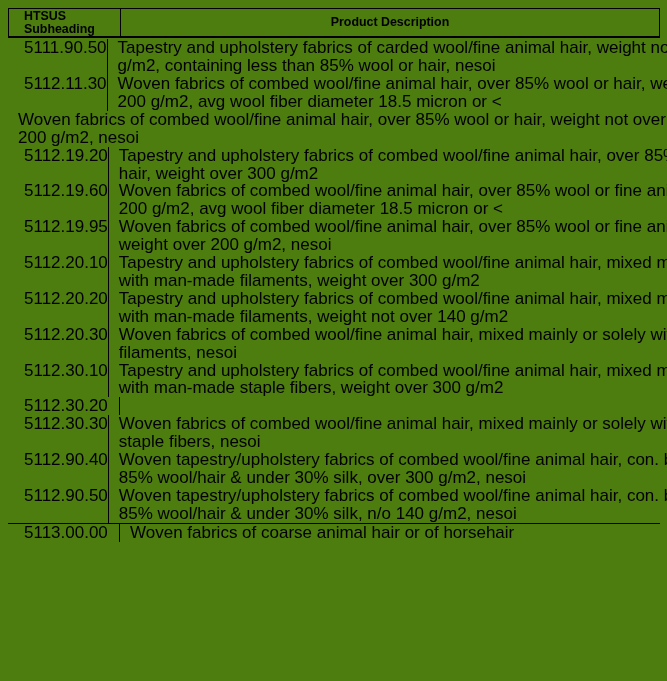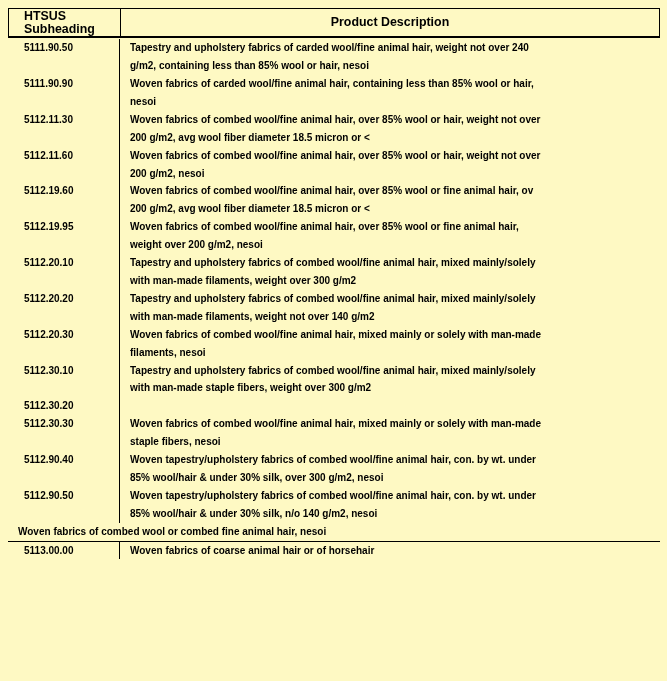--- a/index.html
+++ b/index.html
@@ -1,21 +1,21 @@
 <!DOCTYPE html>
 <html><head>
 <meta charset="utf-8">
 <style>
   * { box-sizing: border-box; margin: 0; padding: 0; }
   html, body { background: #ffffff; }
   .page {
     position: relative;
     width: 667px;
     height: 681px;
-    background: #fef9c3;
+    background: #4d7c0f;
     color: #000000;
     font-family: "Liberation Sans", sans-serif;
     overflow: hidden;
   }
   .table {
     position: absolute;
     left: 8px;
     top: 8px;
     width: 652px;
   }
@@ -40,23 +40,22 @@
     display: flex;
     align-items: center;
     justify-content: center;
     text-align: center;
     line-height: 12.6px;
   }
   .tbody { padding-top: 1px; }
   .tr { display: flex; }
   .tr.sep { border-top: 1.4px solid #000; }
   .td {
-    font-size: 10px;
+    font-size: 17px;
     line-height: 17.9px;
-    font-weight: bold;
   }
   .td.col-code {
     width: 112px;
     padding-left: 16px;
     border-right: 1.4px solid #000;
   }
   .td.col-desc {
     flex: 1;
     padding-left: 10px;
     padding-right: 2px;
@@ -73,33 +72,32 @@
 Subheading</div>
       <div class="th col-desc">Product Description</div>
     </div>
     <div class="tbody" id="tbody">
         <div class="tr">
           <div class="td col-code">5111.90.50</div>
           <div class="td col-desc">Tapestry and upholstery fabrics of carded wool/fine animal hair, weight not over 240
 g/m2, containing less than 85% wool or hair, nesoi</div>
         </div>
         <div class="tr">
-          <div class="td col-code">5111.90.90</div>
-          <div class="td col-desc">Woven fabrics of carded wool/fine animal hair, containing less than 85% wool or hair,
-nesoi</div>
-        </div>
-        <div class="tr">
           <div class="td col-code">5112.11.30</div>
           <div class="td col-desc">Woven fabrics of combed wool/fine animal hair, over 85% wool or hair, weight not over
 200 g/m2, avg wool fiber diameter 18.5 micron or &lt;</div>
         </div>
         <div class="tr">
-          <div class="td col-code">5112.11.60</div>
           <div class="td col-desc">Woven fabrics of combed wool/fine animal hair, over 85% wool or hair, weight not over
 200 g/m2, nesoi</div>
+        </div>
+        <div class="tr">
+          <div class="td col-code">5112.19.20</div>
+          <div class="td col-desc">Tapestry and upholstery fabrics of combed wool/fine animal hair, over 85% wool or
+hair, weight over 300 g/m2</div>
         </div>
         <div class="tr">
           <div class="td col-code">5112.19.60</div>
           <div class="td col-desc">Woven fabrics of combed wool/fine animal hair, over 85% wool or fine animal hair, ov
 200 g/m2, avg wool fiber diameter 18.5 micron or &lt;</div>
         </div>
         <div class="tr">
           <div class="td col-code">5112.19.95</div>
           <div class="td col-desc">Woven fabrics of combed wool/fine animal hair, over 85% wool or fine animal hair,
 weight over 200 g/m2, nesoi</div>
@@ -136,21 +134,20 @@
           <div class="td col-code">5112.90.40</div>
           <div class="td col-desc">Woven tapestry/upholstery fabrics of combed wool/fine animal hair, con. by wt. under
 85% wool/hair &amp; under 30% silk, over 300 g/m2, nesoi</div>
         </div>
         <div class="tr">
           <div class="td col-code">5112.90.50</div>
           <div class="td col-desc">Woven tapestry/upholstery fabrics of combed wool/fine animal hair, con. by wt. under
 85% wool/hair &amp; under 30% silk, n/o 140 g/m2, nesoi</div>
         </div>
         <div class="tr">
-          <div class="td col-desc">Woven fabrics of combed wool or combed fine animal hair, nesoi</div>
         </div>
         <div class="tr sep">
           <div class="td col-code">5113.00.00</div>
           <div class="td col-desc">Woven fabrics of coarse animal hair or of horsehair</div>
         </div>
       </div>
   </div>
 </div>
 
 </body></html>

